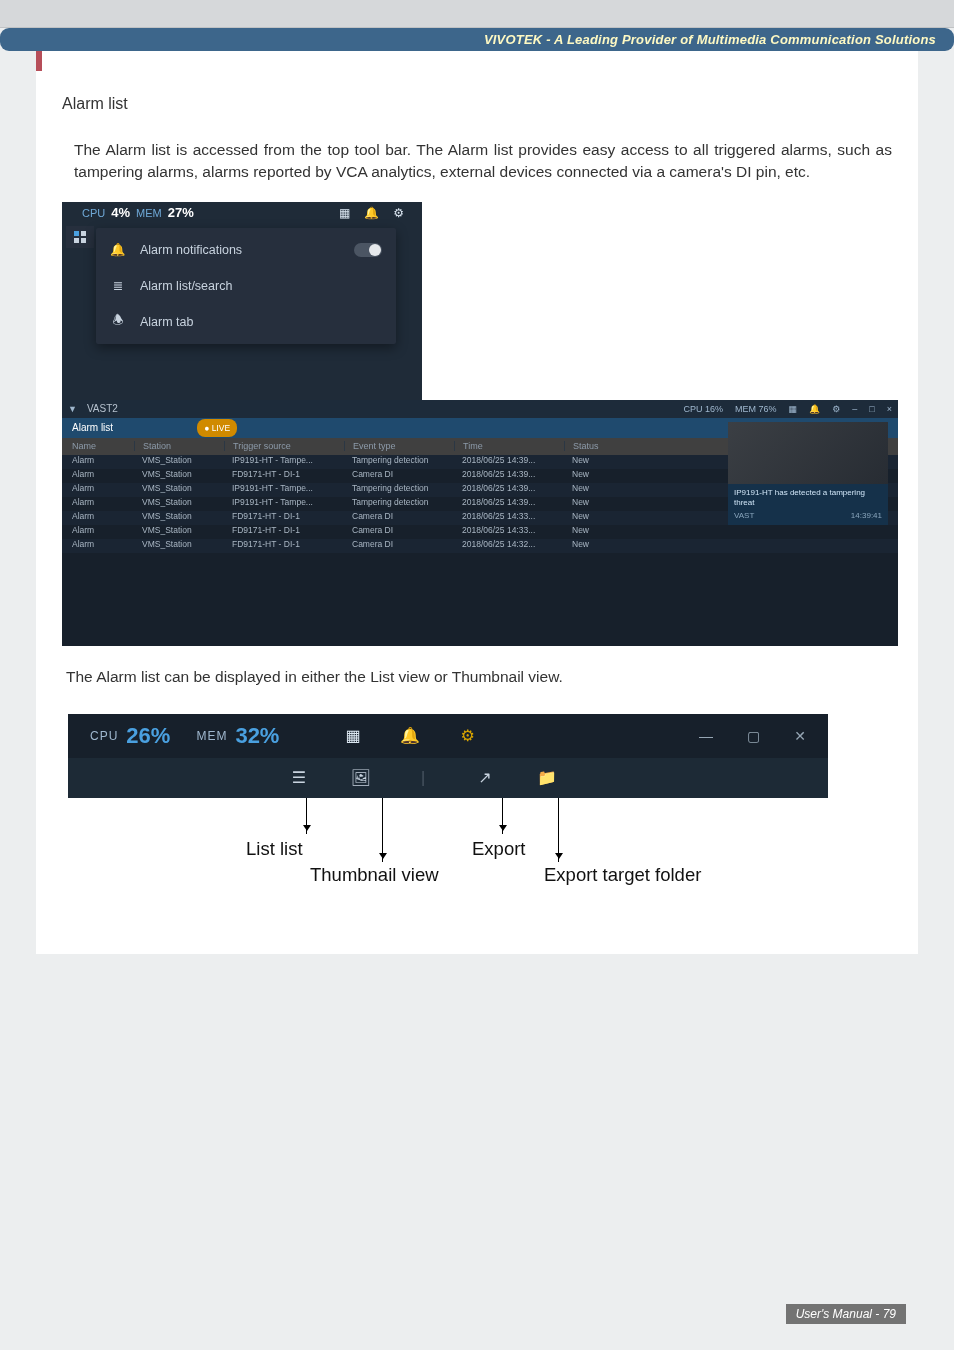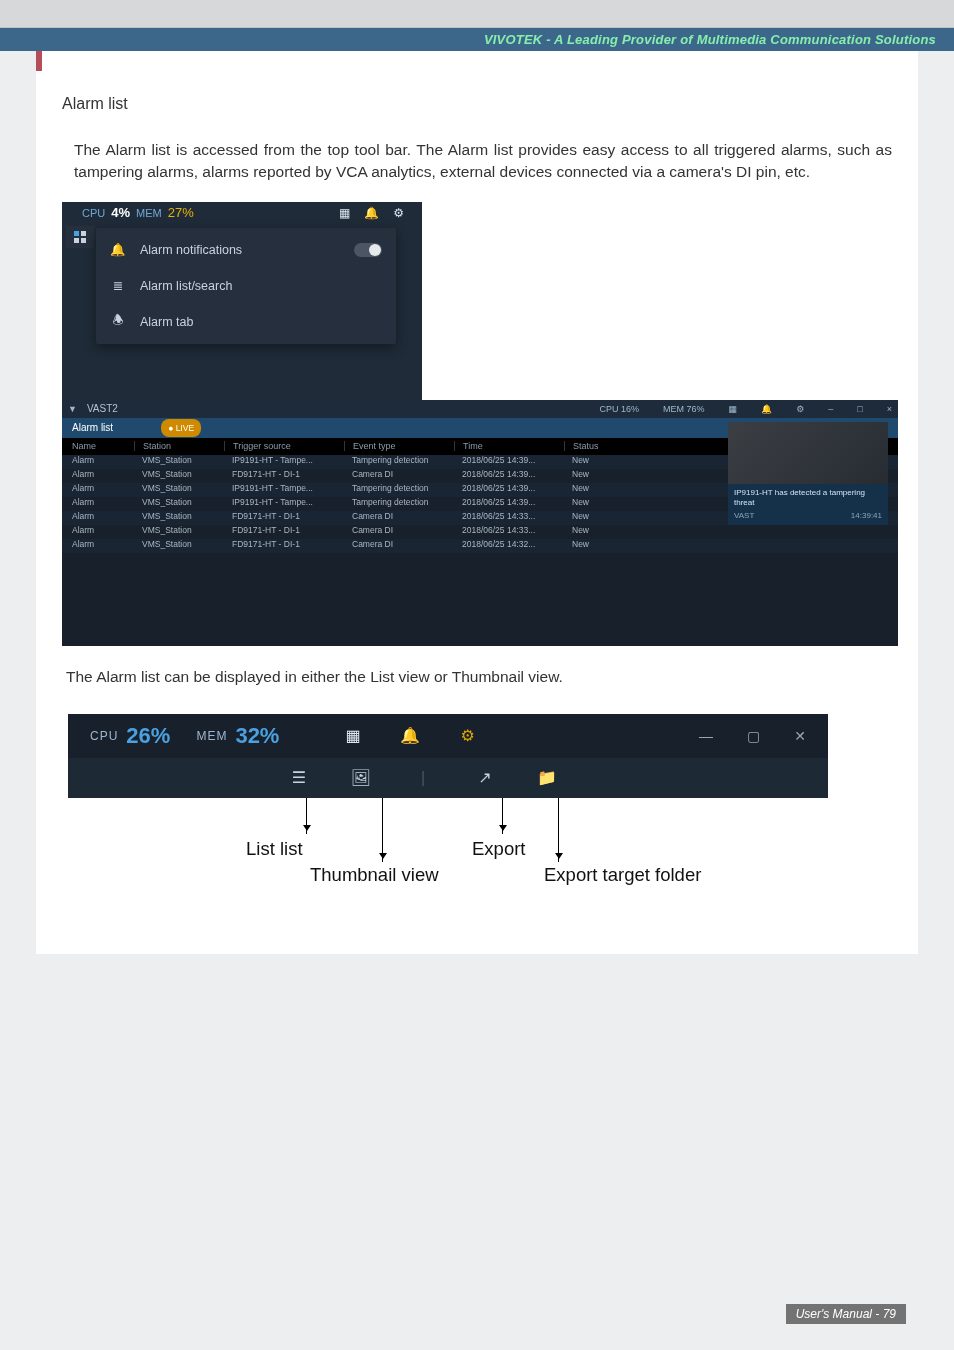--- a/index.html
+++ b/index.html
@@ -11,27 +11,28 @@
     position: relative;
     color: #333;
   }
   .topbar {
     height: 28px;
     background: #d6d8da;
     border-bottom: 1px solid #c0c2c4;
   }
   .banner {
     background: #3d668b;
-    color: #86efac;
+    color: #fef9c3;
     font-style: italic;
     font-weight: 600;
     font-size: 13px;
     padding: 4px 18px 4px 0;
     text-align: right;
     letter-spacing: .2px;
+    border-radius: 9px;
   }
   .page {
     background: #fff;
     margin: 0 36px;
     padding: 38px 26px 0 26px;
     position: relative;
   }
   .page::before { content:""; position:absolute; left:0; top:0; width:6px; height:20px; background:#b64e59; }
 
   .h2   { font-size: 16px; margin: 6px 0 26px 0; }
@@ -45,21 +46,21 @@
     color: #c8d3df;
     font-size: 12px;
     margin-bottom: -2px;
   }
   .img1 .status {
     height: 22px; display:flex; align-items:center;
     padding-left: 20px; gap: 6px; font-size: 11px; color:#6fa8d6;
   }
   .img1 .status .mem { color:#6fa8d6 }
   .img1 .status .pct { font-size:13px; font-weight:600; color:#fff }
-  .img1 .status .mpct{ font-size:13px; font-weight:400; color:#eab308 }
+  .img1 .status .mpct{ font-size:13px; font-weight:700; color:#ffffff }
   .img1 .status .ico { margin-left:auto; display:flex; gap:14px; padding-right:18px; font-size:12px; color:#dbe6f1 }
   .img1 .tile { position:absolute; top:24px; left:4px; width:28px; height:22px;
     background:#262f3d; display:flex; align-items:center; justify-content:center; font-size:10px }
   .img1 .tile svg { width:12px;height:12px }
   .img1 .drop {
     position:absolute; top:26px; left:34px; width:300px; background:#262f3d;
     border-radius:2px; padding:4px 0; box-shadow:0 4px 12px rgba(0,0,0,.4);
   }
   .img1 .row { display:flex; align-items:center; height:36px; padding:0 14px; gap:14px; font-size:12.5px }
   .img1 .row .ricon { width:16px; text-align:center }
@@ -69,24 +70,24 @@
   
   .wide {
     width: 836px; height: 246px;
     background:#17202b;
     color:#b6c2cf; font-size:10px;
     position:relative;
     margin-bottom: 22px;
   }
   .wide .hdrbar { height:18px; background:#1d2b3a; display:flex; align-items:center; padding:0 6px; gap:10px }
   .wide .hdrbar .vlogo { color:#9fb7ce; font-weight:700; font-size:9px }
-  .wide .hdrbar .rhs   { margin-left:auto; display:flex; align-items:center; gap:24px; font-size:9px; color:#9fb7ce }
+  .wide .hdrbar .rhs   { margin-left:auto; display:flex; align-items:center; gap:12px; font-size:9px; color:#9fb7ce }
   .wide .tabrow { height:20px; background:#1f4a6e; color:#fff; display:flex; align-items:center; padding:0 10px; font-size:10px }
-  .wide .tabrow .live { background:#d08a00; border-radius:8px; padding:4px 7px; font-size:8.5px; margin-left:48px }
-  .wide .cols { display:flex; height:17px; background:#000000; align-items:center; padding:0 10px; gap:0; color:#8c9aa9; font-size:9px }
+  .wide .tabrow .live { background:#d08a00; border-radius:8px; padding:4px 7px; font-size:8.5px; margin-left:84px }
+  .wide .cols { display:flex; height:17px; background:#404040; align-items:center; padding:0 10px; gap:0; color:#8c9aa9; font-size:9px }
   .wide .cols span { border-left:1px solid #2b3744; padding:0 8px }
   .wide .cols span:first-child{border:none;padding-left:0}
   .wide .cols .c1{width:62px}.wide .cols .c2{width:90px}.wide .cols .c3{width:120px}
   .wide .cols .c4{width:110px}.wide .cols .c5{width:110px}.wide .cols .c6{width:60px}
   .wide .dr { display:flex; height:14px; align-items:flex-start; padding:0 10px; font-size:8.5px; color:#a9b6c3 }
   .wide .dr:nth-child(odd){background:#1a2533}
   .wide .dr span.c1{width:62px}.wide .dr span.c2{width:90px}.wide .dr span.c3{width:120px}
   .wide .dr span.c4{width:110px}.wide .dr span.c5{width:110px}.wide .dr span.c6{width:60px}
   .wide .dr span{padding:0 8px}
   .wide .dr span:first-child{padding-left:0}

